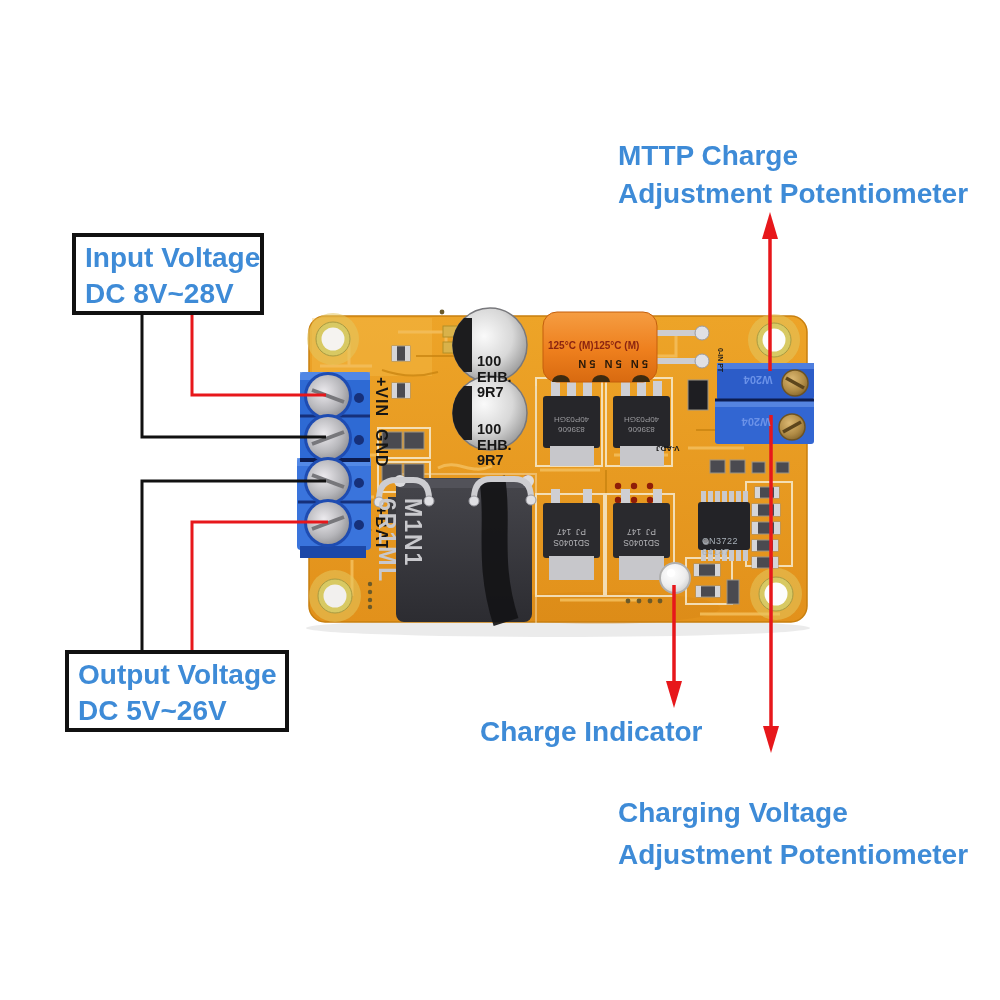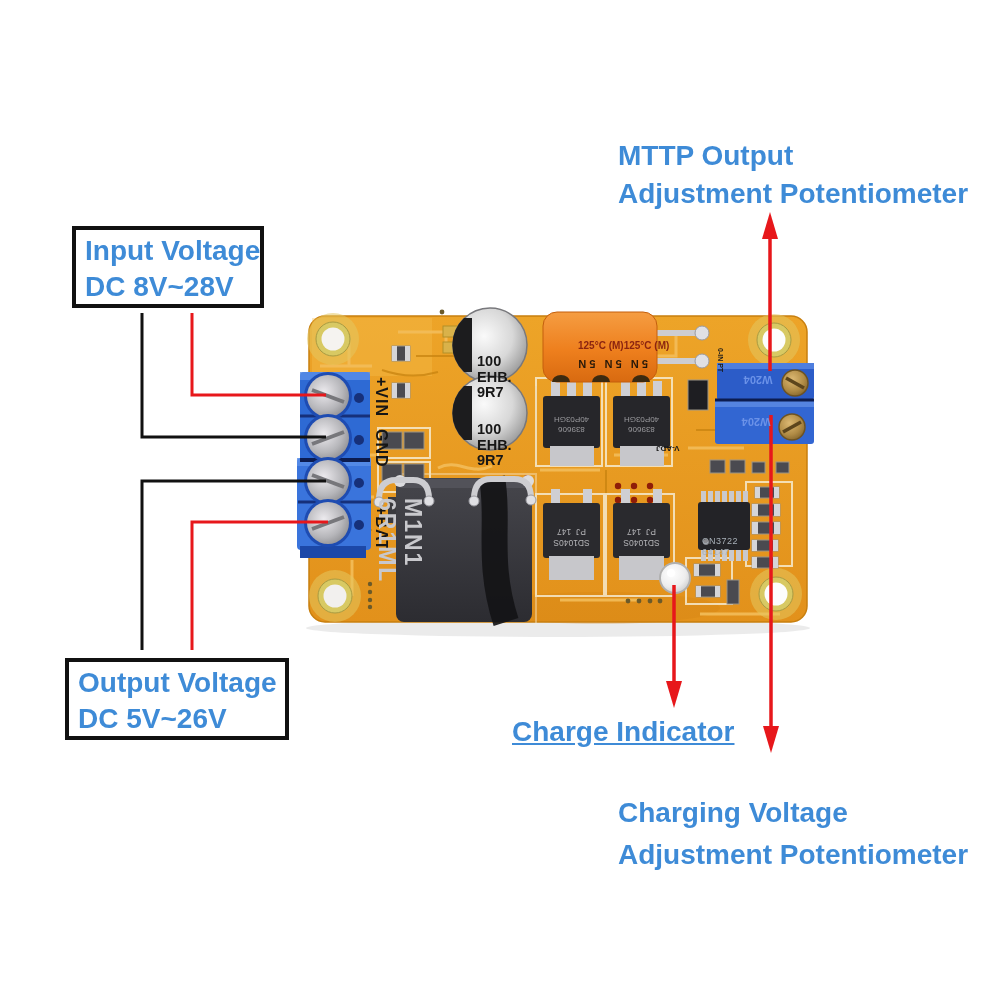--- a/index.html
+++ b/index.html
@@ -346,53 +346,53 @@
       <polygon points="771,753 763,726 779,726" stroke="none"></polygon>
     </g>
     <g>
       <line x1="674" y1="585" x2="674" y2="685"></line>
       <polygon points="674,708 666,681 682,681" stroke="none"></polygon>
     </g>
   </g>
 </svg>
 
 <div class="lbl" style="left:618px;top:137px;">
-  <div>MTTP Output</div>
+  <div>MTTP Charge</div>
   <div>Adjustment Potentiometer</div>
 </div>
 
-<div class="boxlbl" style="left:72px;top:226px;width:175px;height:71px;">
+<div class="boxlbl" style="left:72px;top:233px;width:175px;height:71px;">
   <div>Input Voltage</div>
   <div>DC 8V~28V</div>
 </div>
 
-<div class="boxlbl" style="left:65px;top:650px;width:207px;height:71px;margin-top:8px;">
+<div class="boxlbl" style="left:65px;top:650px;width:207px;height:71px;">
   <div>Output Voltage</div>
   <div>DC 5V~26V</div>
 </div>
 
-<div class="lbl" style="left:512px;top:713px;text-decoration:underline;">Charge Indicator</div>
+<div class="lbl" style="left:480px;top:713px;">Charge Indicator</div>
 
 <div class="lbl" style="left:618px;top:792px;line-height:42px;">
   <div>Charging Voltage</div>
   <div>Adjustment Potentiometer</div>
 </div>
 
 <div class="vtext" style="left:390px;top:377px;font-size:16px;letter-spacing:1px;">+VIN</div>
 <div class="vtext" style="left:390px;top:429px;font-size:16px;letter-spacing:1px;">GND</div>
 <div class="vtext" style="left:390px;top:506px;font-size:16px;letter-spacing:1px;">+BAT</div>
 
 <div class="btext" style="left:477px;top:323px;font-size:14.5px;line-height:15.5px;font-weight:700;color:#161616;">
   <div>100</div><div>EHB.</div><div>9R7</div>
 </div>
 <div class="btext" style="left:477px;top:391px;font-size:14.5px;line-height:15.5px;font-weight:700;color:#161616;">
   <div>100</div><div>EHB.</div><div>9R7</div>
 </div>
 
-<div class="btext" style="left:548px;top:340px;width:104px;font-size:10px;font-weight:700;color:#8b2410;margin-left:30px;">125°C (M)125°C (M)</div>
+<div class="btext" style="left:548px;top:340px;width:104px;font-size:10px;font-weight:700;color:#8b2410;">125°C (M)125°C (M)</div>
 <div class="btext flip" style="left:552px;top:358px;width:96px;font-size:11px;font-weight:700;color:#27190a;transform-origin:center;">5 N   5 N   5 N</div>
 
 <div class="btext flip" style="left:546px;top:404px;width:51px;font-size:8px;line-height:10px;color:#9a9a9e;text-align:center;transform-origin:center;">
   <div>839606</div><div>40P03GH</div>
 </div>
 <div class="btext flip" style="left:616px;top:404px;width:51px;font-size:8px;line-height:10px;color:#9a9a9e;text-align:center;transform-origin:center;">
   <div>839606</div><div>40P03GH</div>
 </div>
 
 <div class="btext flip" style="left:546px;top:515px;width:51px;font-size:8.5px;line-height:11px;color:#b5b5b8;text-align:center;transform-origin:center;">

